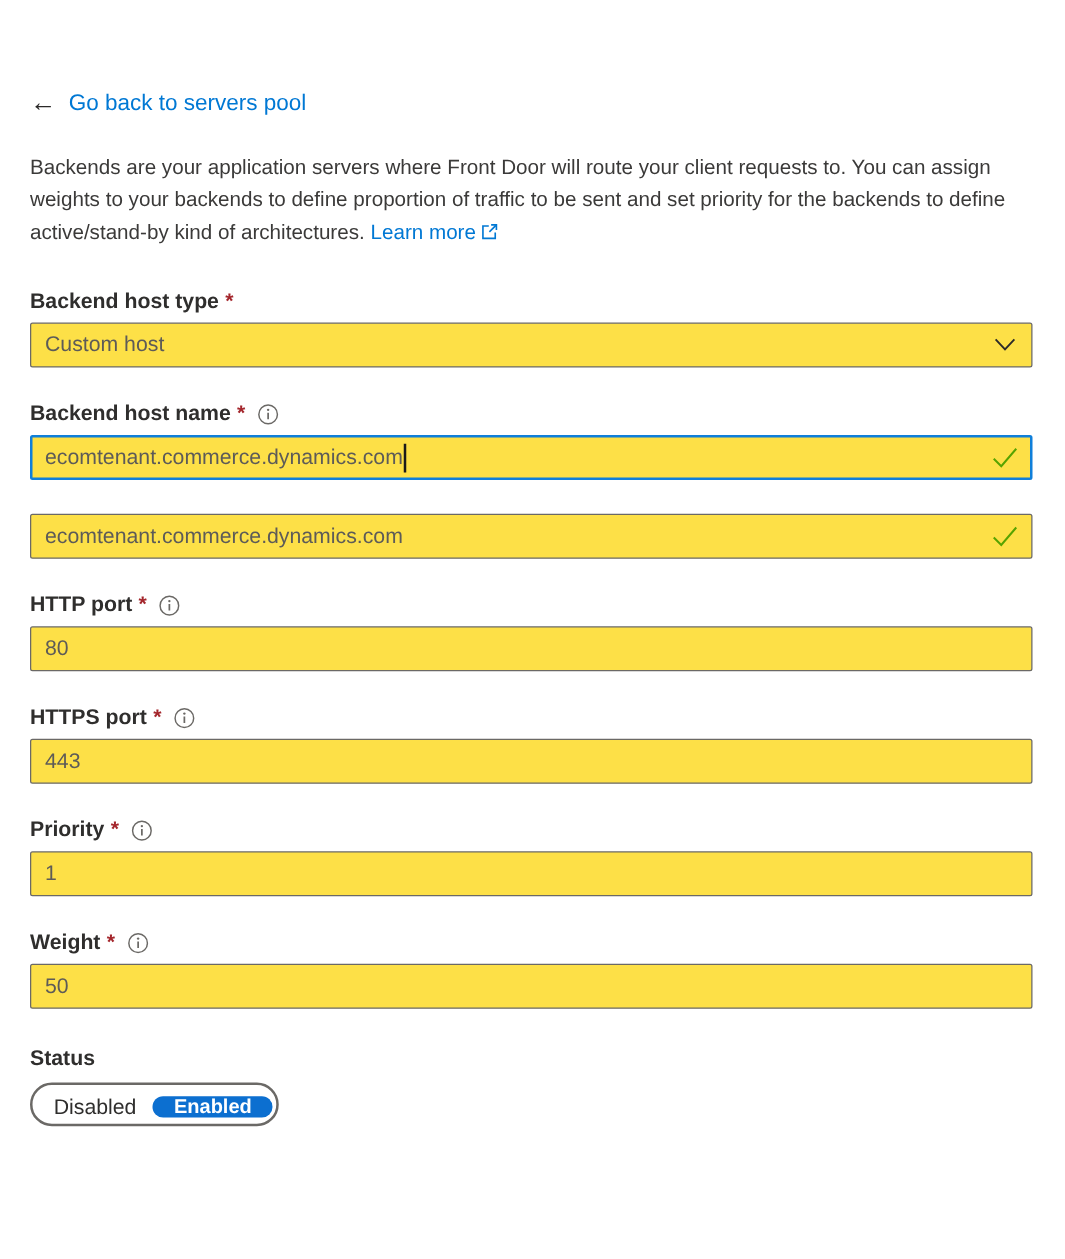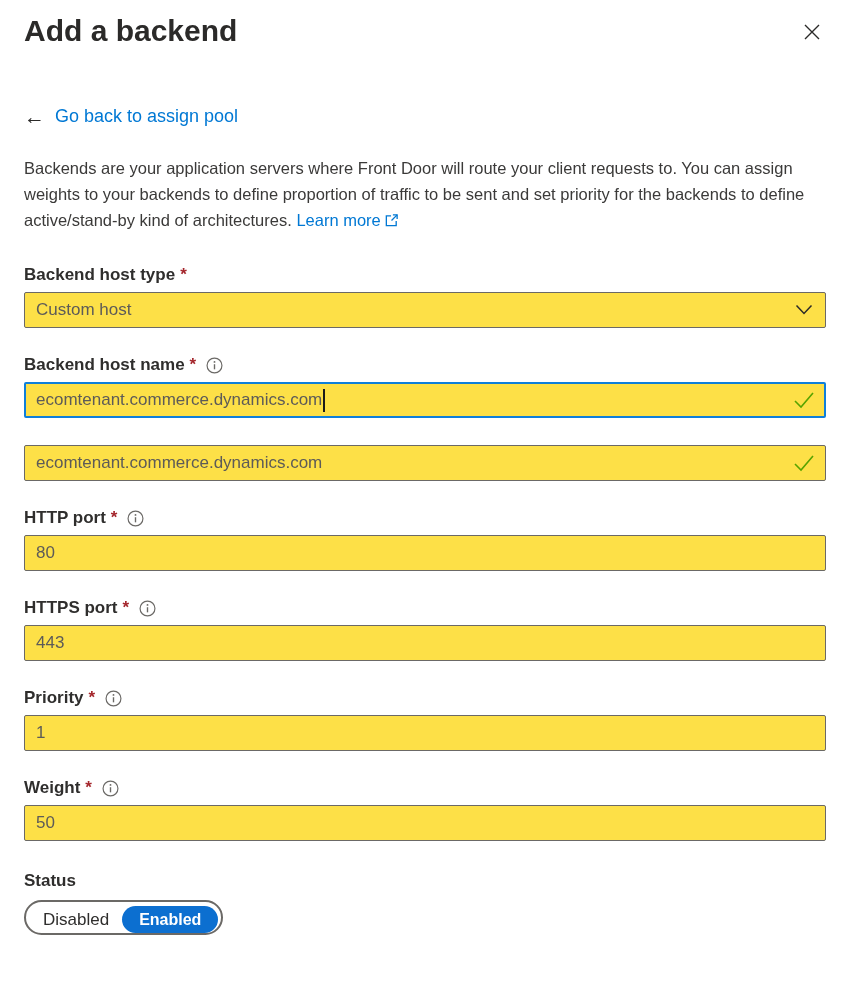--- a/index.html
+++ b/index.html
@@ -58,43 +58,33 @@
     display: inline-flex; align-items: center;
     border: 2px solid #6b6966; border-radius: 18px;
     height: 35px; background: #fff; padding: 4px 3px 0 0;
   }
   .toggle-option-off {
     font-size: 17px; color: #2f2e2d; padding: 0 13px 0 17px; cursor: pointer;
   }
   .toggle-option-on {
     background: #0f6cbd; background: #0c6fd0; color: #ffffff;
     font-size: 16px; font-weight: 600;
-    height: 27px; border-radius: 14px; padding: 0 17px;
+    height: 17px; border-radius: 14px; padding: 0 17px;
     display: inline-flex; align-items: center; cursor: pointer;
   }
 </style>
 </head>
 <body>
 
 <div class="panel">
 
-  <div class="header-row">
-    <h1 class="page-title">Add a backend</h1>
-    <button class="close-btn" aria-label="Close">
-      <span>
-        <svg width="20" height="20" viewBox="0 0 20 20">
-            <path d="M3 3 L17 17 M17 3 L3 17" stroke="#2b2a29" stroke-width="1.4" fill="none"></path>
-          </svg>
-      </span>
-    </button>
-  </div>
 
   <div class="back-row">
     <span class="back-arrow">←</span>
-    <a class="back-link">Go back to assign pool</a>
+    <a class="back-link">Go back to servers pool</a>
   </div>
 
   <p class="description"><span>Backends are your application servers where Front Door will route your client requests to. You can assign weights to your backends to define proportion of traffic to be sent and set priority for the backends to define active/stand-by kind of architectures.</span>
     <a class="inline-link"><span>Learn more</span><span class="ext-icon"><svg width="15" height="15" viewBox="0 0 16 16">
             <path d="M13 8.5 V13.5 H2.5 V3 H7.5" stroke="#0078d4" stroke-width="1.4" fill="none"></path>
             <path d="M9.5 2 H14 V6.5" stroke="#0078d4" stroke-width="1.4" fill="none"></path>
             <path d="M14 2 L8 8" stroke="#0078d4" stroke-width="1.4" fill="none"></path>
           </svg></span></a>
   </p>
 

